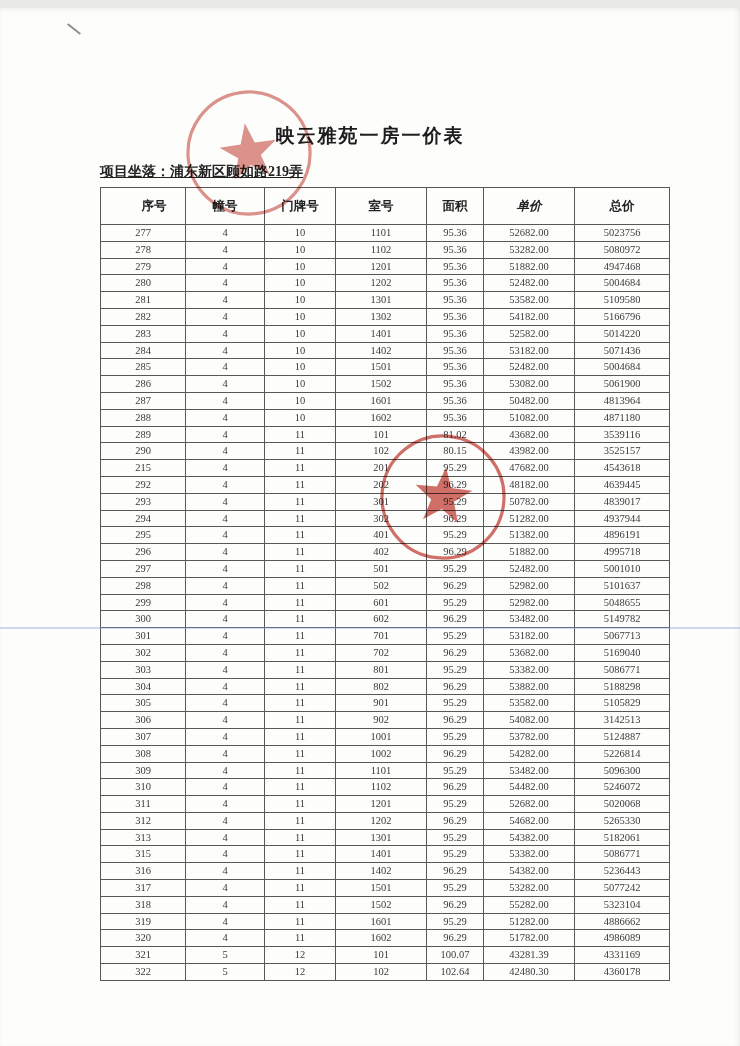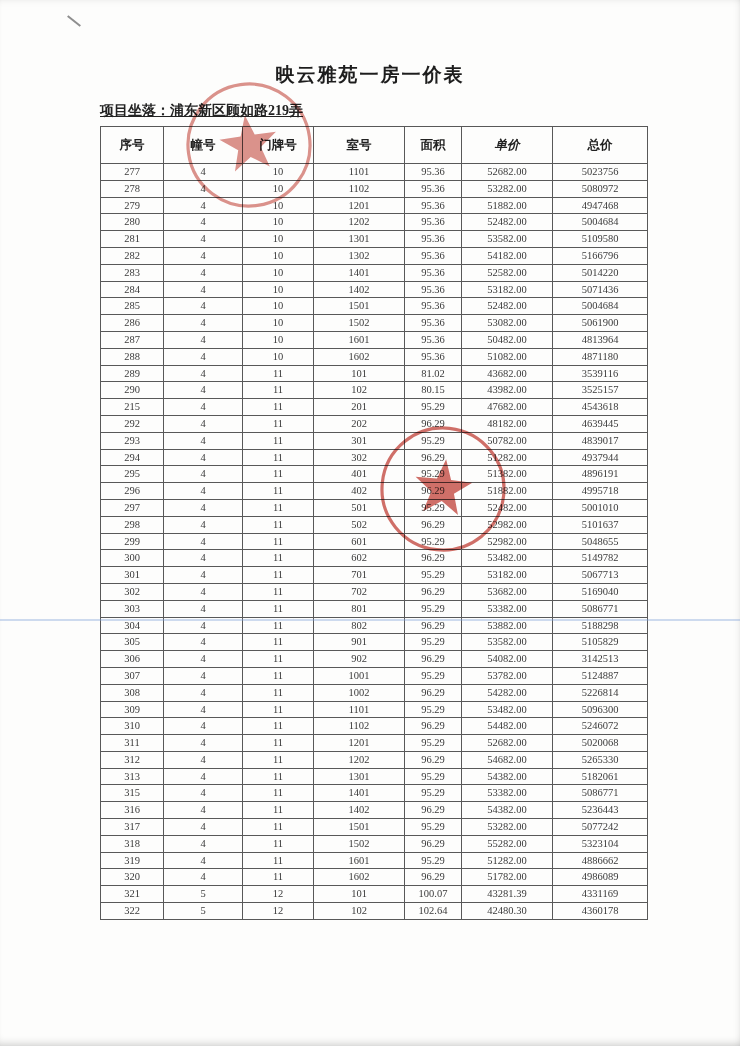--- a/index.html
+++ b/index.html
@@ -10,41 +10,41 @@
   }
   .page{
     position:relative;width:740px;height:1046px;
     background:#fdfdfc;
     box-shadow:inset 0 -8px 10px -7px rgba(0,0,0,.22),
                inset -6px 0 9px -7px rgba(0,0,0,.12),
                inset 0 6px 8px -7px rgba(0,0,0,.10);
     color:#3c3c3c;
   }
   .title{
-    padding-top:62px;margin:0;text-align:center;
+    padding-top:115px;margin:8px;text-align:center;
     font-size:19px;font-weight:bold;letter-spacing:2px;color:#1d1d1d;font-family:Liberation Mono, monospace;
   }
   .location{
     margin:14px 0 6px 100px;
     font-size:14px;font-weight:bold;color:#222;
     text-decoration:underline;
   }
   table.price{
     margin-left:100px;
     border-collapse:collapse;table-layout:fixed;width:540px;
     font-size:10.5px;color:#3a3a3a;
   }
   table.price th,table.price td{
     border:1px solid #585858;text-align:center;padding:0;
     overflow:hidden;white-space:nowrap;
   }
   table.price{border:1.5px solid #444;}
   table.price th{height:36px;font-size:12.5px;font-weight:bold;color:#222;}
   table.price td{height:15.8px;line-height:15.8px;}
-  table.price th:nth-child(1){width:62px;}
+  table.price th:nth-child(1){width:62px;padding-left:22px;}
   table.price th:nth-child(2){width:78px;}
   table.price th:nth-child(3){width:70px;}
   table.price th:nth-child(4){width:90px;}
   table.price th:nth-child(5){width:56px;margin-left:28px;}
   table.price th:nth-child(6){width:90px;font-style:italic;}
   table.price th:nth-child(7){width:94px;}
   .stamp{
     position:absolute;width:130px;height:130px;pointer-events:none;
     mix-blend-mode:multiply;
   }

